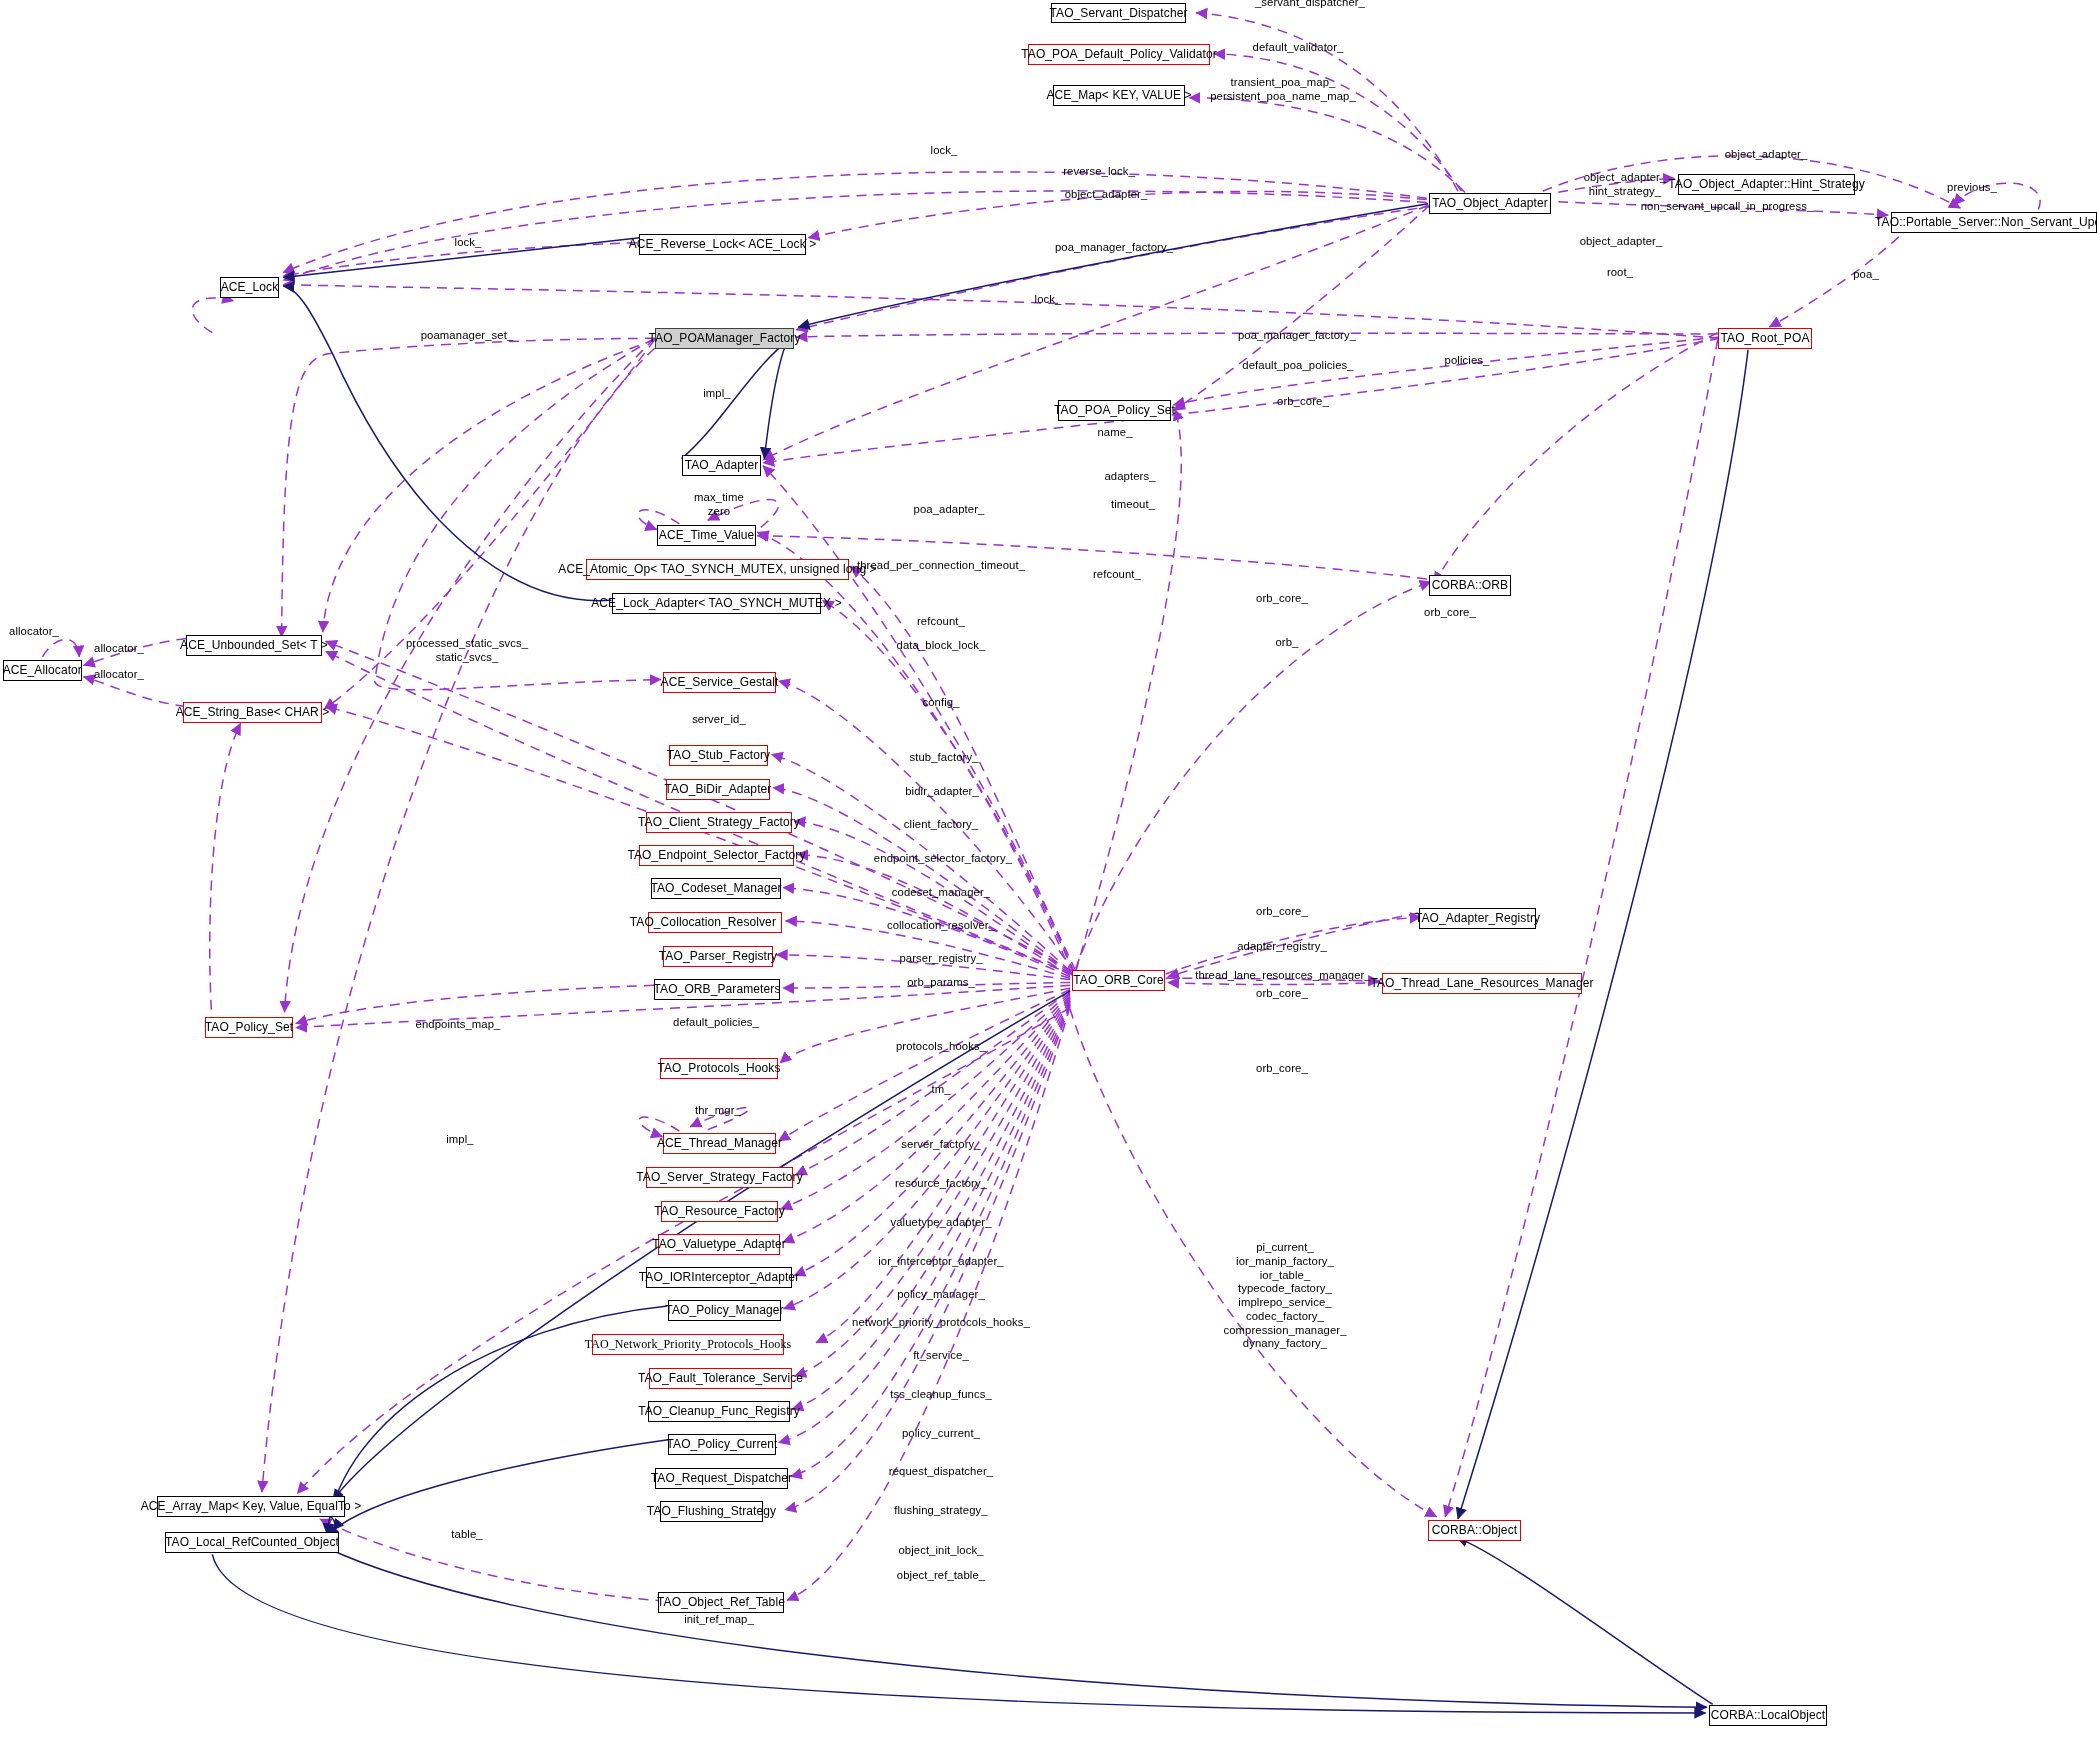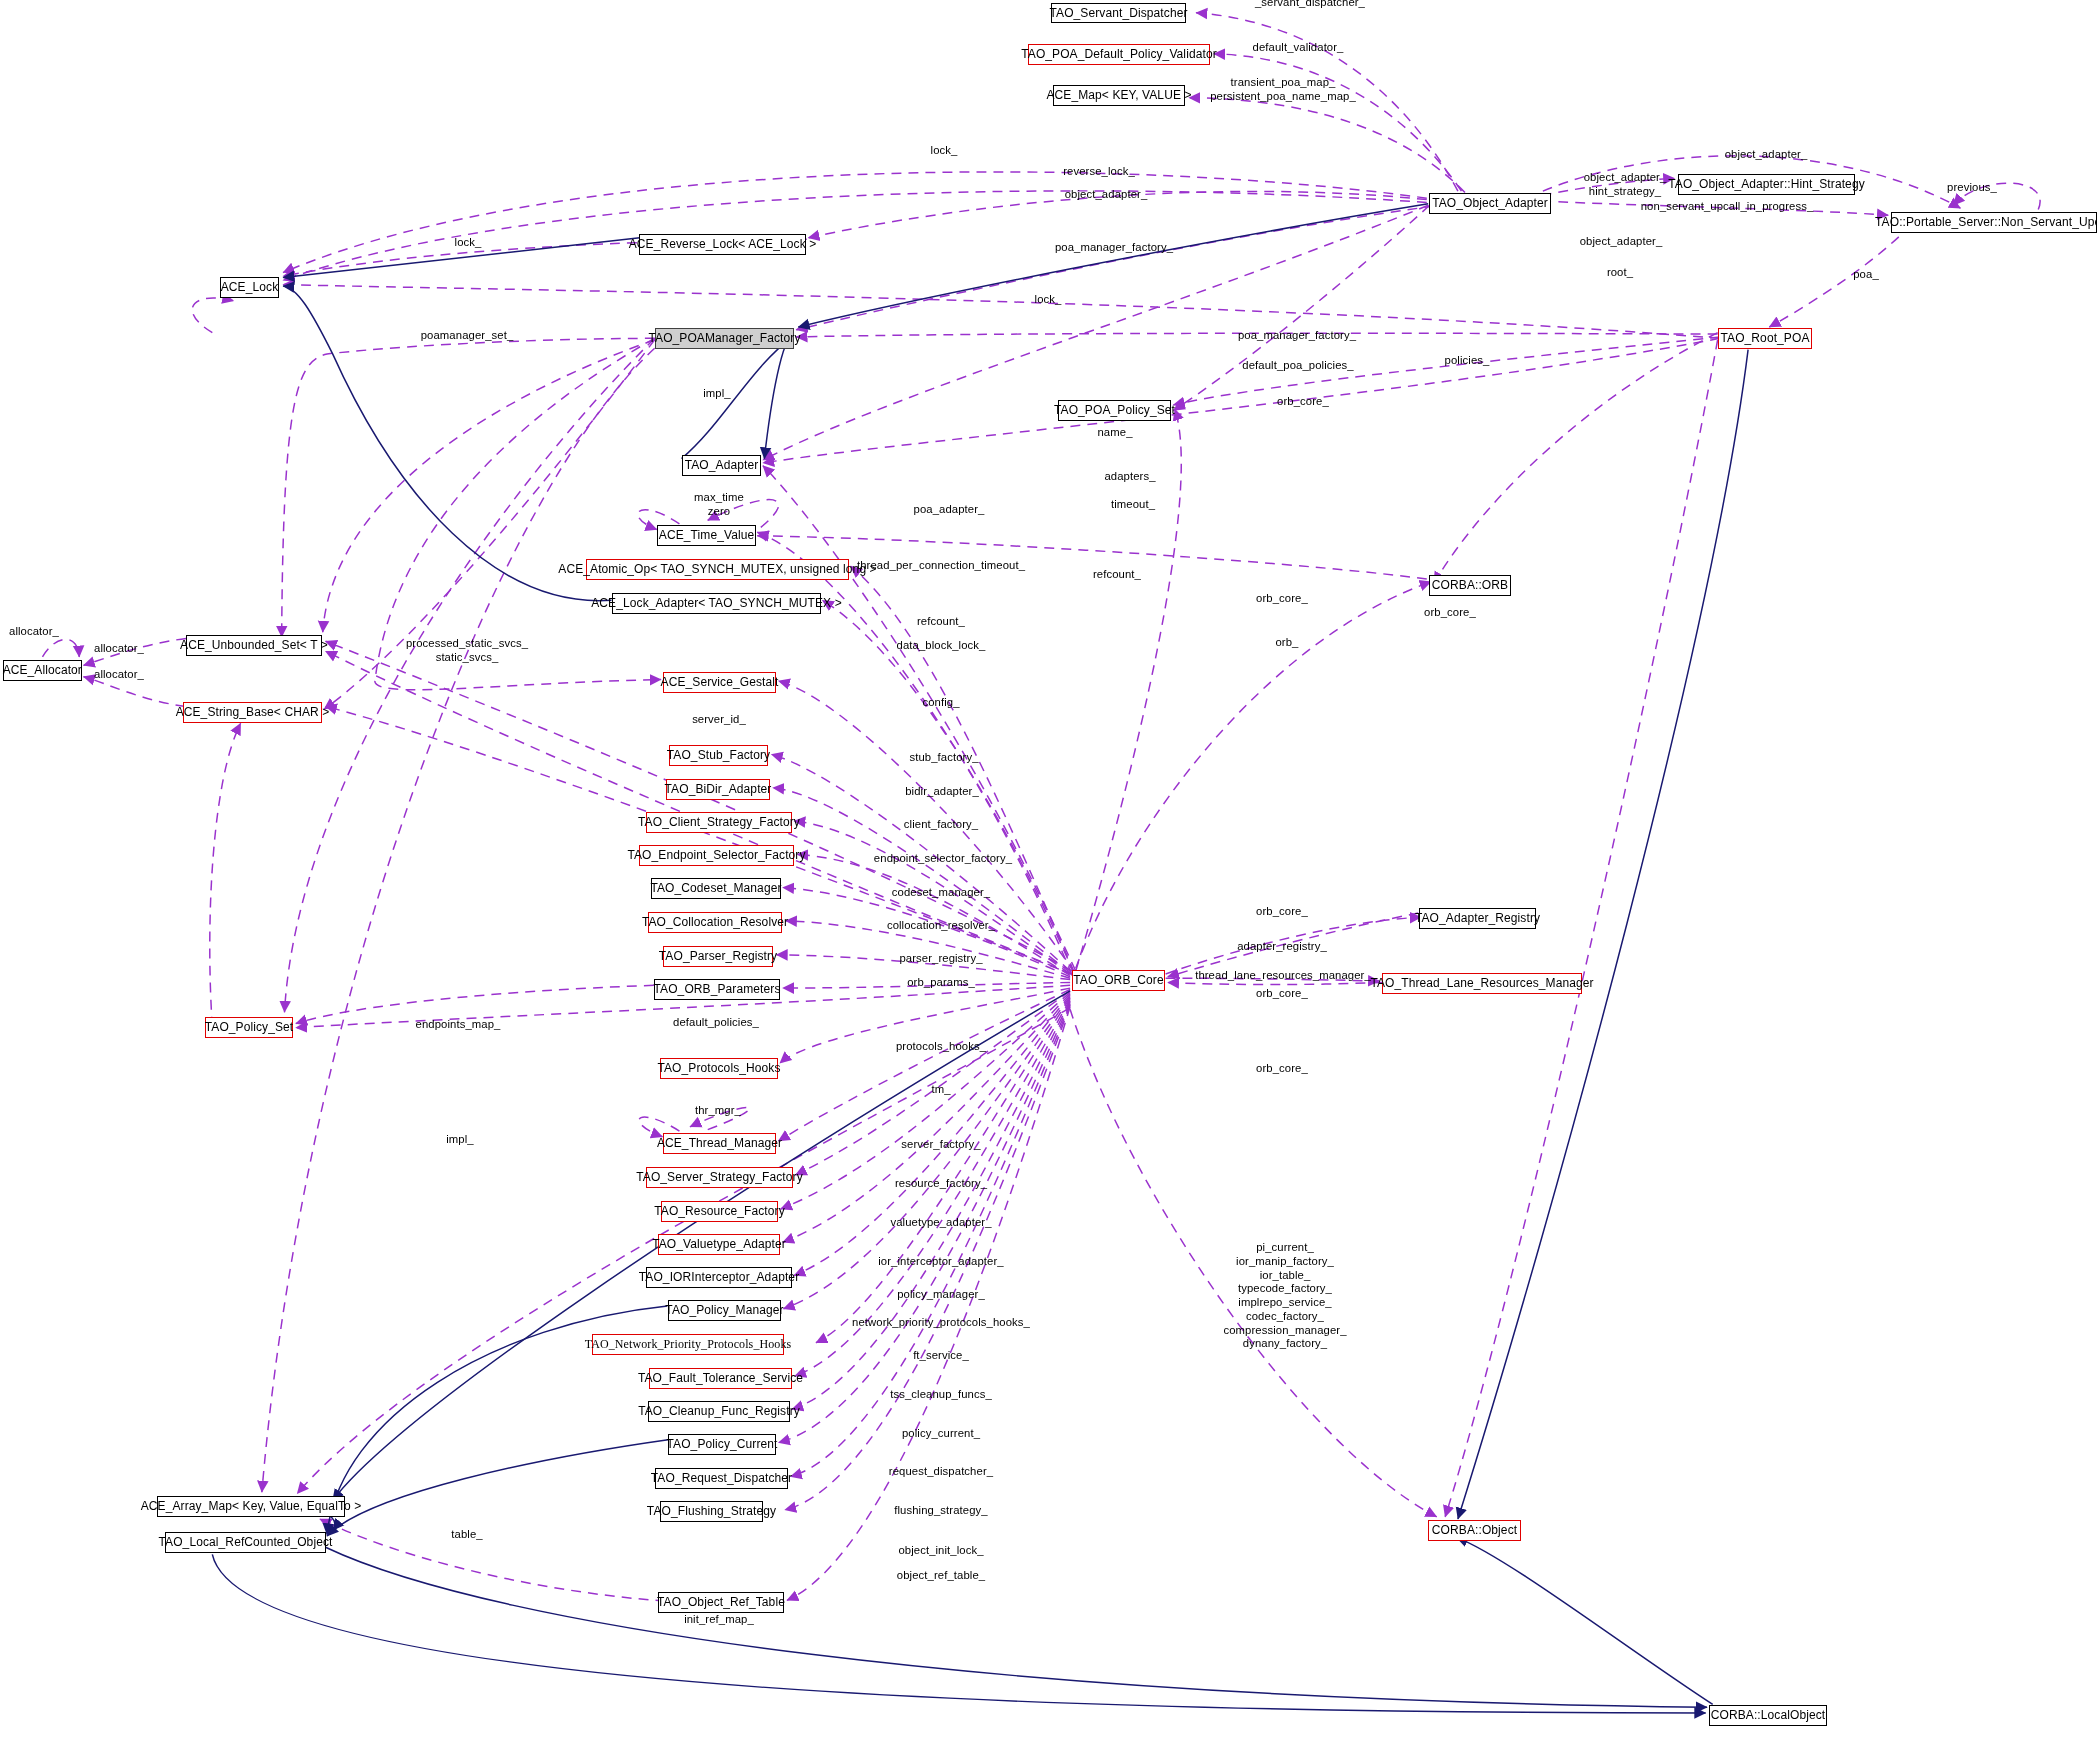--- a/index.html
+++ b/index.html
@@ -263,21 +263,21 @@
     </div>
     <div class="node red" style="left: 646px; top: 812px; width: 146px;">
       <span>TAO_Client_Strategy_Factory</span>
     </div>
     <div class="node red" style="left: 639px; top: 845px; width: 155px;">
       <span>TAO_Endpoint_Selector_Factory</span>
     </div>
     <div class="node" style="left: 651px; top: 878px; width: 130px;">
       <span>TAO_Codeset_Manager</span>
     </div>
-    <div class="node red" style="left: 648px; top: 912px; width: 134px;">
+    <div class="node red" style="left: 648px; top: 912px; width: 134px; justify-content: flex-end;">
       <span>TAO_Collocation_Resolver</span>
     </div>
     <div class="node red" style="left: 663px; top: 946px; width: 110px;">
       <span>TAO_Parser_Registry</span>
     </div>
     <div class="node" style="left: 654px; top: 979px; width: 126px;">
       <span>TAO_ORB_Parameters</span>
     </div>
     <div class="node red" style="left: 1072px; top: 970px; width: 93px;">
       <span>TAO_ORB_Core</span>
@@ -329,21 +329,21 @@
     </div>
     <div class="node" style="left: 660px; top: 1501px; width: 103px;">
       <span>TAO_Flushing_Strategy</span>
     </div>
     <div class="node red" style="left: 1428px; top: 1520px; width: 93px;">
       <span>CORBA::Object</span>
     </div>
     <div class="node" style="left: 157px; top: 1496px; width: 188px;">
       <span>ACE_Array_Map&lt; Key, Value, EqualTo &gt;</span>
     </div>
-    <div class="node" style="left: 165px; top: 1532px; width: 161px;">
+    <div class="node" style="left: 165px; top: 1532px; width: 174px;">
       <span>TAO_Local_RefCounted_Object</span>
     </div>
     <div class="node" style="left: 658px; top: 1592px; width: 126px;">
       <span>TAO_Object_Ref_Table</span>
     </div>
     <div class="node" style="left: 1709px; top: 1705px; width: 118px;">
       <span>CORBA::LocalObject</span>
     </div>
     <div class="elabel" style="left: 1310px; top: 2.8px;">_servant_dispatcher_</div>
     <div class="elabel" style="left: 1298px; top: 48px;">default_validator_</div>

